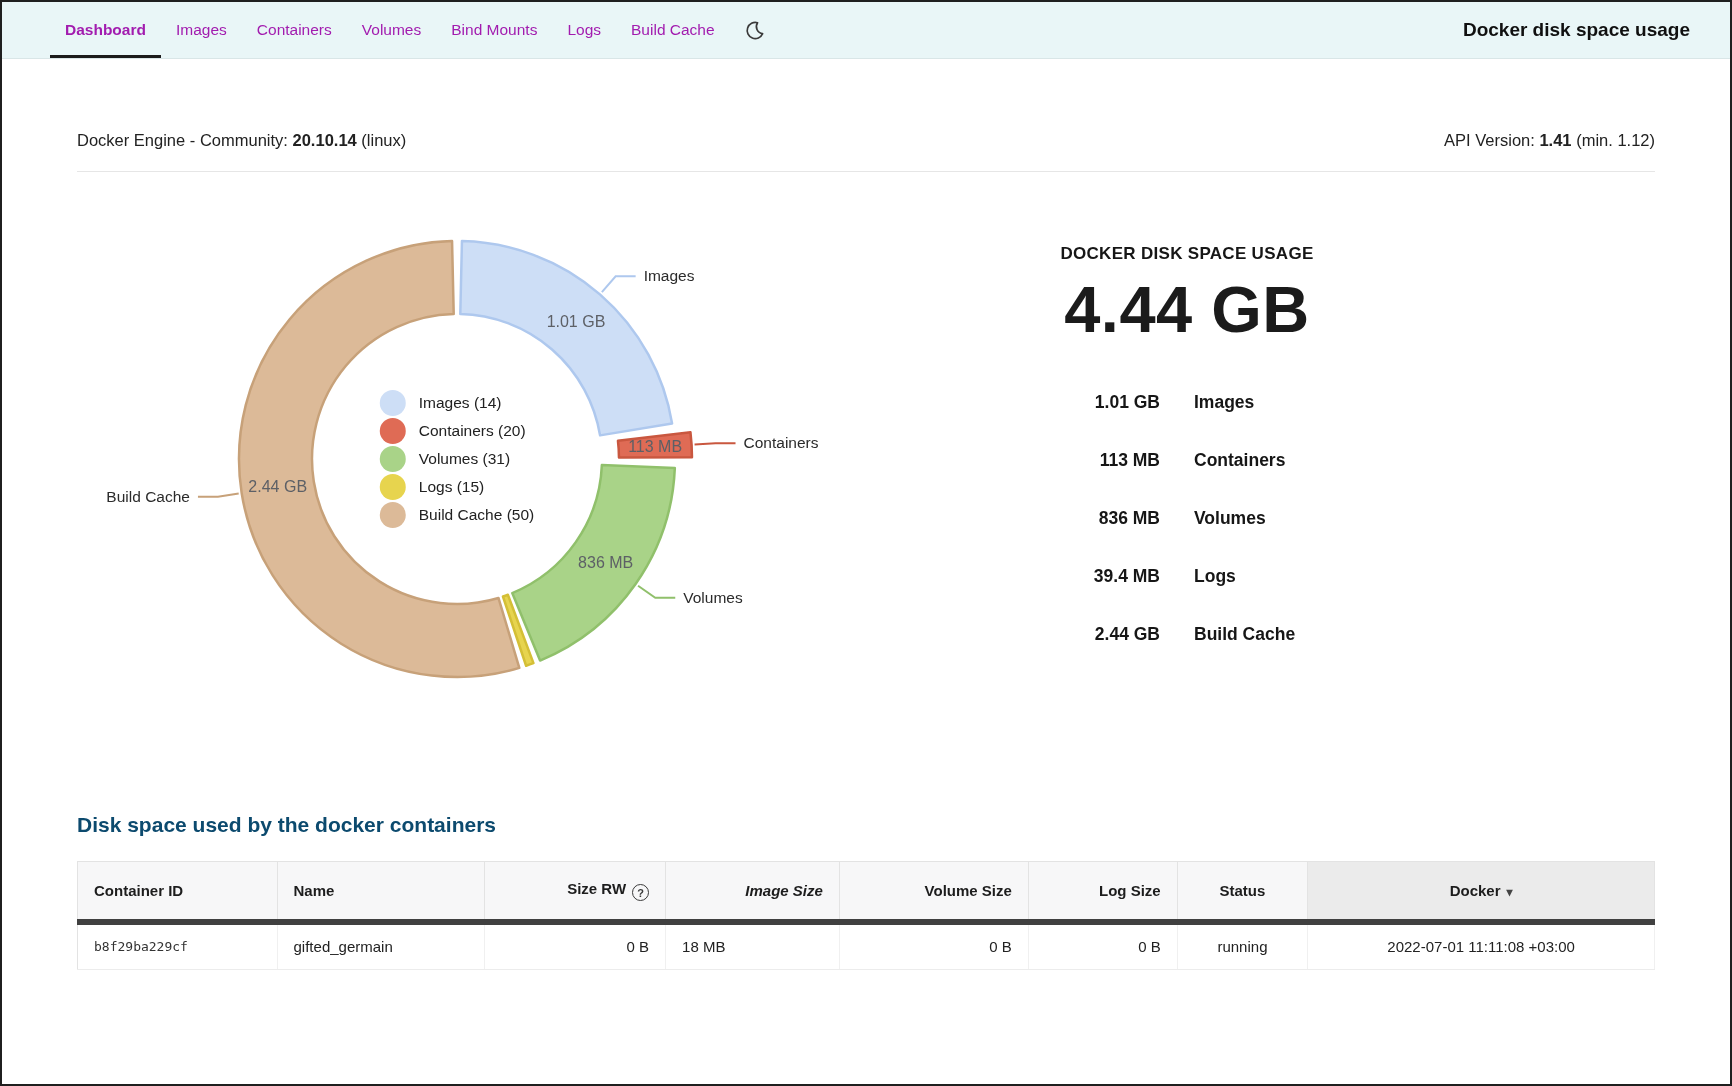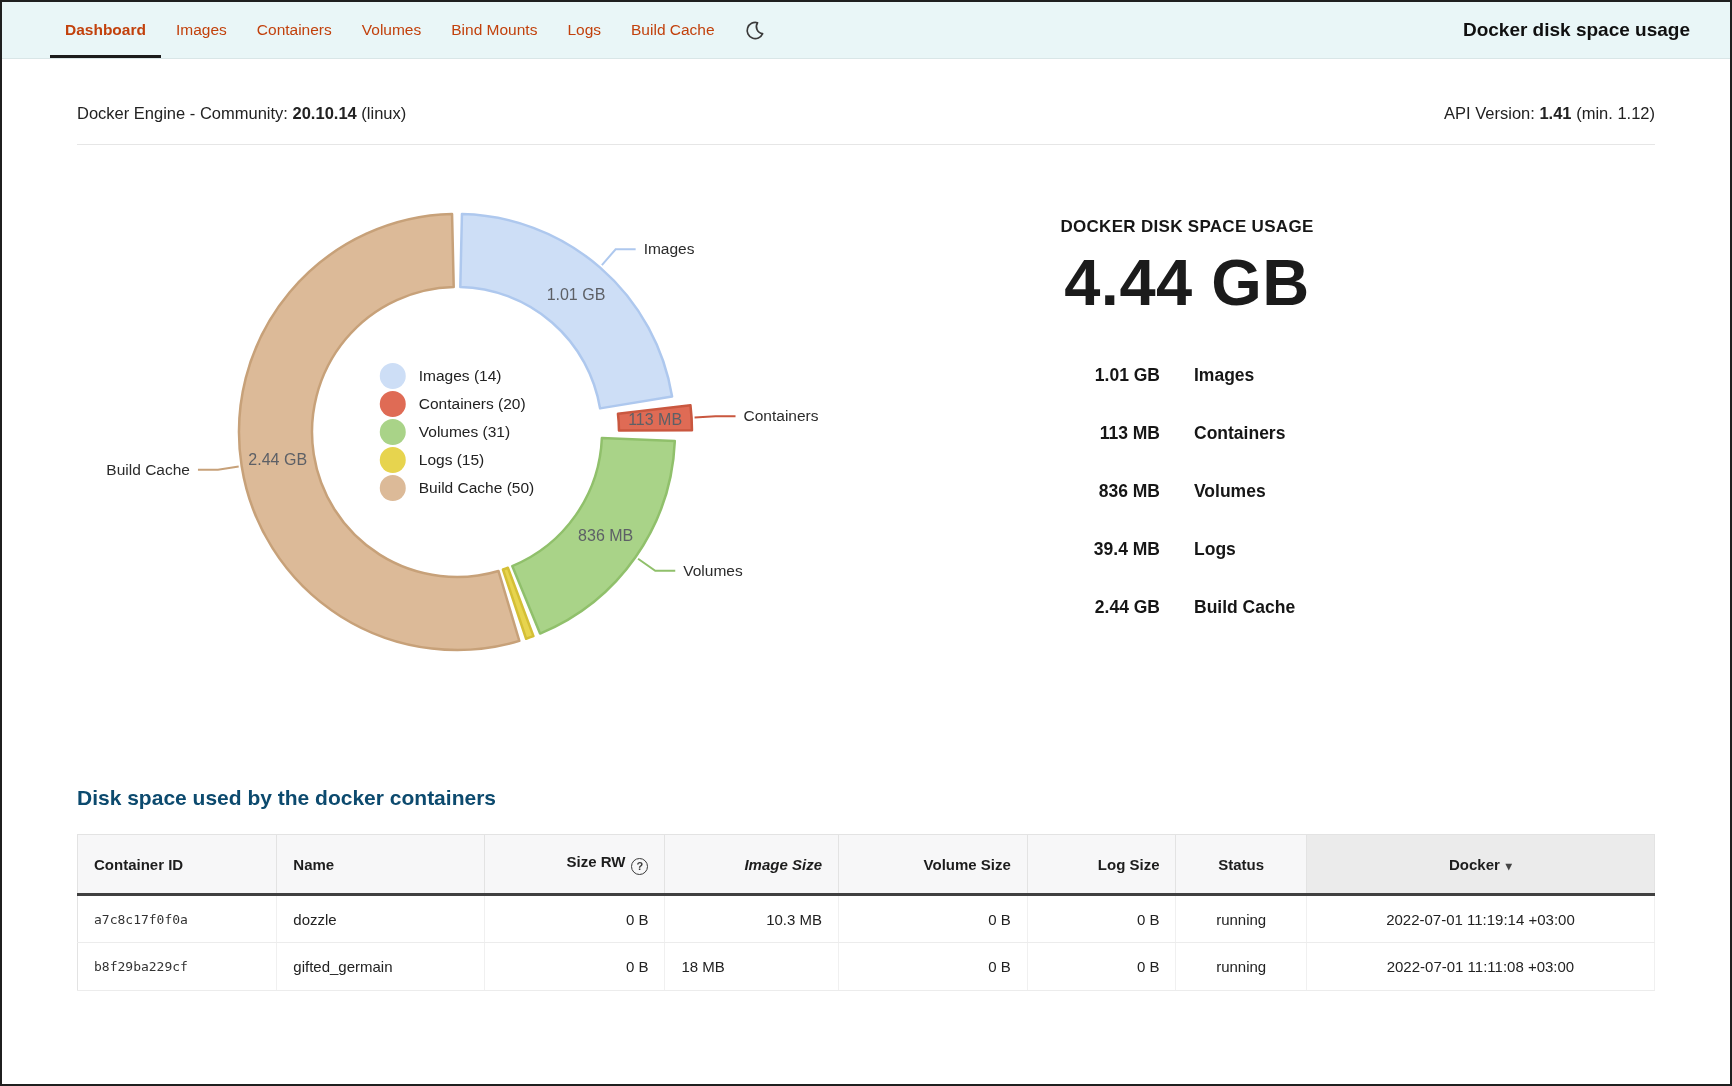--- a/index.html
+++ b/index.html
@@ -10,35 +10,35 @@
     border:2px solid #1f1f1f; overflow:hidden; position:relative;
   }
   
   .topbar {
     height:57px; background:#e9f6f7; border-bottom:1px solid #d9e6e7;
     display:flex; align-items:stretch; padding:0 40px 0 48px;
   }
   .nav { display:flex; align-items:stretch; }
   .nav-tab {
     display:flex; align-items:center; padding:0 15px; font-size:15.5px;
-    color:#c2410c; cursor:pointer; border-bottom:3px solid transparent;
+    color:#a21caf; cursor:pointer; border-bottom:3px solid transparent;
     border-top:3px solid transparent; white-space:nowrap;
   }
   .nav-tab.active { font-weight:700; border-bottom-color:#1b1b1b; }
   .theme-toggle {
     display:flex; align-items:center; padding:0 14px; cursor:pointer;
   }
   .topbar-title {
     margin-left:auto; display:flex; align-items:center;
     font-size:19px; font-weight:700; color:#101010; white-space:nowrap;
   }
   
   .engine-row {
     display:flex; justify-content:space-between; align-items:baseline;
-    padding:0 75px; margin-top:45px; font-size:16.5px; color:#222;
+    padding:0 75px; margin-top:72px; font-size:16.5px; color:#222;
   }
   .divider { border:none; border-top:1px solid #e6e6e6; margin:21px 75px 0 75px; }
   
   .dashboard { display:flex; padding:0 75px; }
   .chart-wrap { position:relative; width:770px; height:575px; flex:0 0 770px; }
   .chart-legend {
     position:absolute; left:380px; top:287px; transform:translate(-50%,-50%);
     display:flex; flex-direction:column; gap:2px;
   }
   .legend-item { display:flex; align-items:center; gap:13px; cursor:pointer; }
@@ -51,21 +51,21 @@
   .stats-rows { margin-top:45px; display:flex; flex-direction:column; gap:37px; }
   .stats-row { display:flex; justify-content:center; }
   .stats-size { width:170px; text-align:right; font-size:17.5px; font-weight:700; color:#161616; padding-right:0; }
   .stats-name { width:190px; text-align:left; font-size:17.5px; font-weight:700; color:#161616; margin-left:34px; }
   
   .section-title { padding:0 75px; margin-top:66px; font-size:21px; font-weight:700; color:#0c4a6e; }
   .table-wrap { margin:24px 75px 0 75px; }
   table.containers { width:100%; border-collapse:collapse; border:1px solid #e3e3e3; font-size:15px; }
   table.containers th {
     background:#f7f7f8; font-weight:700; color:#1d1d1d; height:60px;
-    padding:12px 16px; border-right:1px solid #e3e3e3; border-bottom:3px solid #404040;
+    padding:12px 16px; border-right:1px solid #e3e3e3; border-bottom:6px solid #404040;
     white-space:nowrap; cursor:pointer;
   }
   table.containers th.sorted { background:#ebebeb; }
   table.containers td {
     padding:0 16px; height:48px; border-right:1px solid #f0f0f0;
     border-bottom:1px solid #ececec; color:#222; white-space:nowrap;
   }
   table.containers td.mono { font-family:"DejaVu Sans Mono", monospace; font-size:13px; color:#333; }
   .help-icon {
     display:inline-flex; align-items:center; justify-content:center;
@@ -196,30 +196,20 @@
             <th style="text-align: right;"><span>Size RW</span><span class="help-icon">?</span></th>
             <th style="text-align: right; font-style: italic;"><span>Image Size</span></th>
             <th style="text-align: right;"><span>Volume Size</span></th>
             <th style="text-align: right;"><span>Log Size</span></th>
             <th style="text-align: center;"><span>Status</span></th>
             <th class="sorted" style="text-align: center;"><span>Docker</span><span class="sort-icon">▾</span></th>
           </tr>
         </thead>
       <tbody id="table-body">
           <tr>
-            <td class="mono" style="text-align: left;">a7c8c17f0f0a</td>
-            <td style="text-align: left;">dozzle</td>
-            <td style="text-align: right;">0 B</td>
-            <td style="text-align: right;">10.3 MB</td>
-            <td style="text-align: right;">0 B</td>
-            <td style="text-align: right;">0 B</td>
-            <td style="text-align: center;">running</td>
-            <td style="text-align: center;">2022-07-01 11:19:14 +03:00</td>
-          </tr>
-          <tr>
             <td class="mono" style="text-align: left;">b8f29ba229cf</td>
             <td style="text-align: left;">gifted_germain</td>
             <td style="text-align: right;">0 B</td>
             <td style="text-align: left;">18 MB</td>
             <td style="text-align: right;">0 B</td>
             <td style="text-align: right;">0 B</td>
             <td style="text-align: center;">running</td>
             <td style="text-align: center;">2022-07-01 11:11:08 +03:00</td>
           </tr>
         </tbody>

